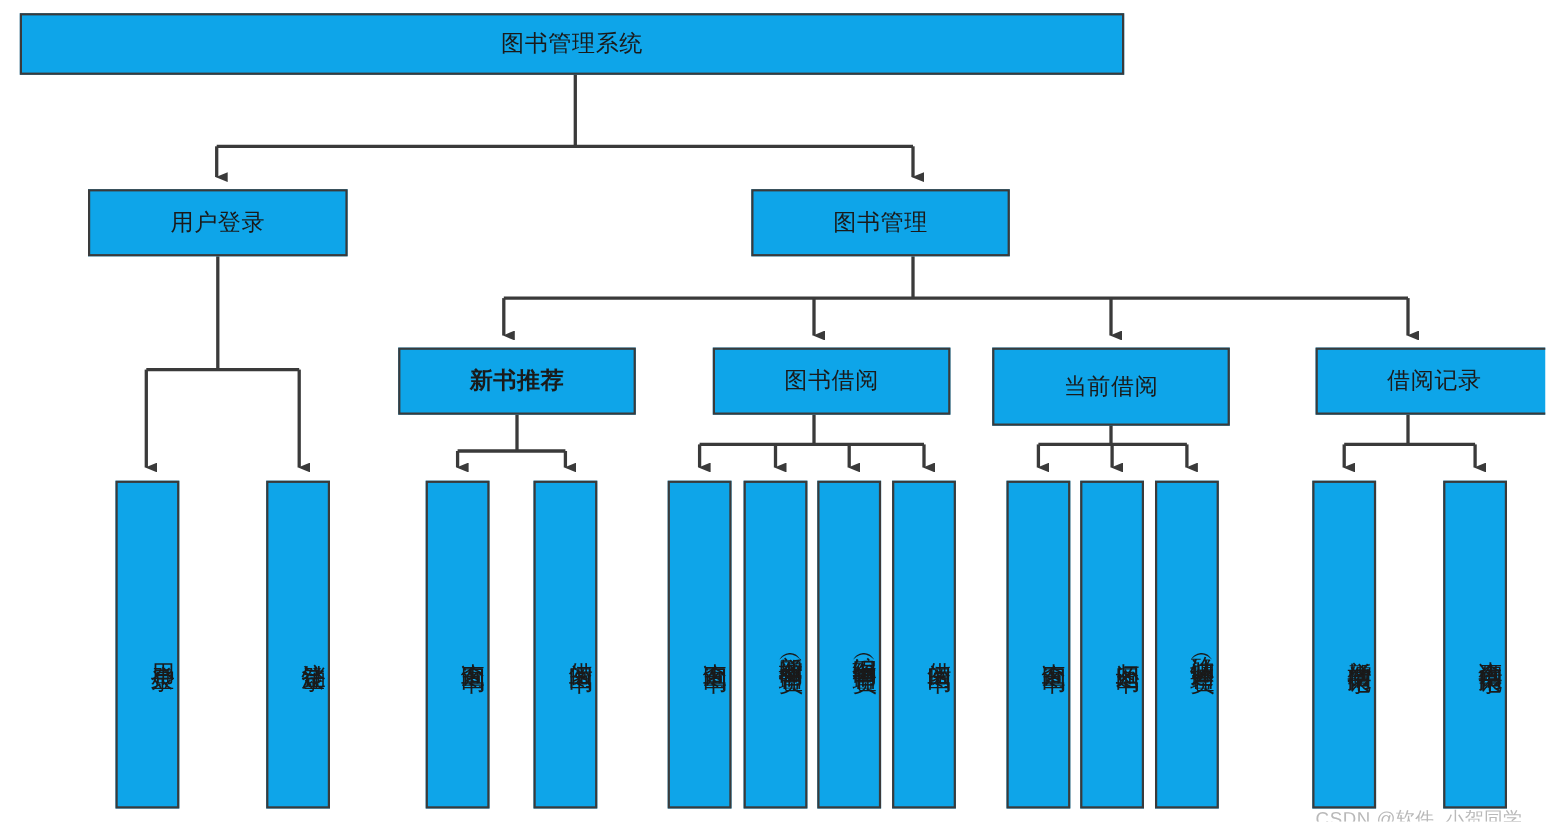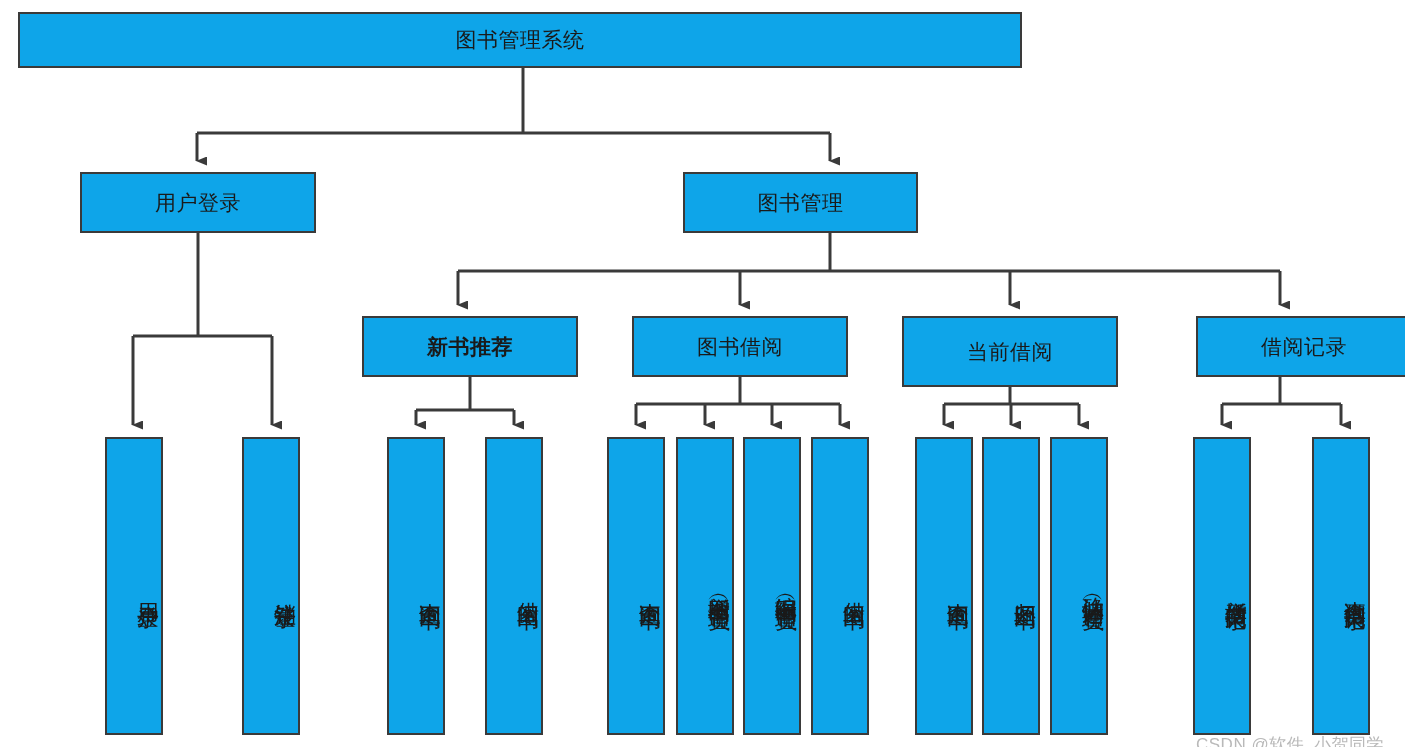--- a/index.html
+++ b/index.html
@@ -115,21 +115,21 @@
       <path d="M1341,404 L1341,425" marker-end="url(#arrow)"></path>
     </g>
   </svg>
 
   <div class="node horizontal" style="left:18px; top:12px; width:1004px; height:56px;">图书管理系统</div>
 
   <div class="node horizontal" style="left:80px; top:172px; width:236px; height:61px;">用户登录</div>
   <div class="node horizontal" style="left:673px; top:172px; width:235px; height:61px;margin-left:10px;">图书管理</div>
 
   <div class="node horizontal" style="left:362px; top:316px; width:216px; height:61px;font-weight:bold;">新书推荐</div>
-  <div class="node horizontal" style="left:632px; top:316px; width:216px; height:61px;">图书借阅</div>
+  <div class="node horizontal" style="left:648px; top:316px; width:216px; height:61px;">图书借阅</div>
   <div class="node horizontal" style="left:902px; top:316px; width:216px; height:71px;">当前借阅</div>
   <div class="node horizontal" style="left:1196px; top:316px; width:216px; height:61px;">借阅记录</div>
 
   <div class="node vertical" style="left:105px; top:437px; width:58px; height:298px;">用户登录</div>
   <div class="node vertical" style="left:242px; top:437px; width:58px; height:298px;">注销登录</div>
 
   <div class="node vertical" style="left:387px; top:437px; width:58px; height:298px;">查询图书</div>
   <div class="node vertical" style="left:485px; top:437px; width:58px; height:298px;">借阅图书</div>
 
   <div class="node vertical" style="left:607px; top:437px; width:58px; height:298px;">查询图书</div>

